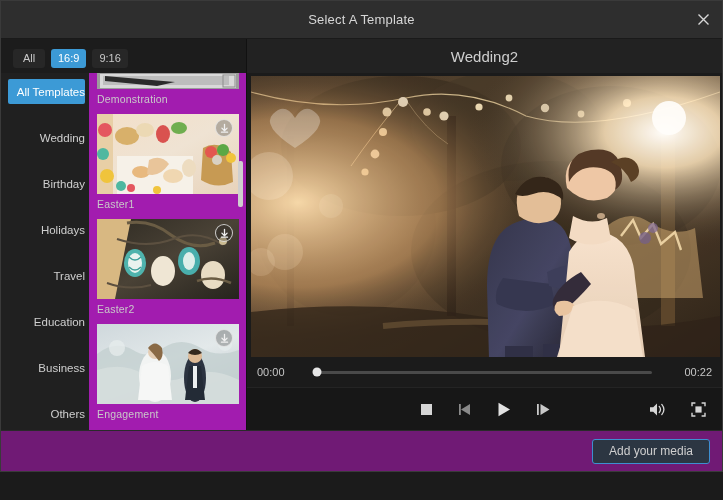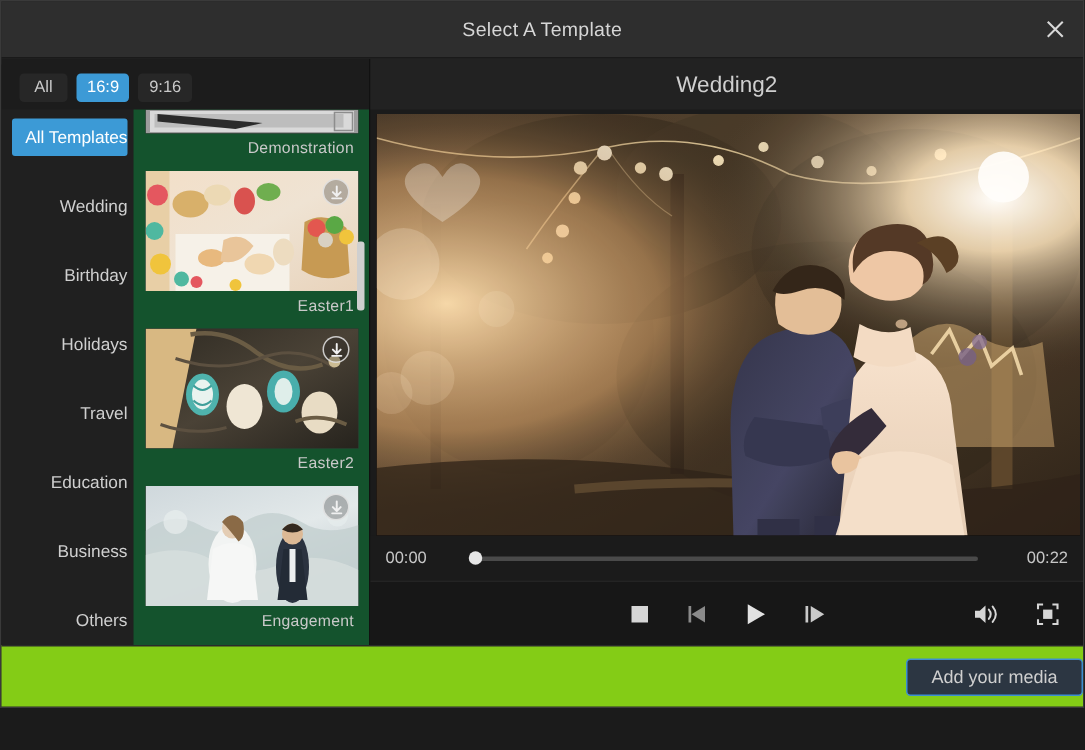--- a/index.html
+++ b/index.html
@@ -79,25 +79,24 @@
     color: #cfcfcf; font-size: 11.5px;
     cursor: pointer;
     margin: 0 4px 3px 4px;
     border-radius: 2px;
   }
   .cat.active { background: #3c9ad6; color: #ffffff; }
 
   
   .thumbs {
     flex: 1 1 auto;
-    background: #14532d;
+    background: #a21caf;
     position: relative;
     overflow: hidden;
     padding: 0 10px 0 8px;
-    text-align: right;
   }
   .thumb-item { margin-bottom: 9px; }
   .thumb-img {
     width: 142px; height: 80px;
     position: relative;
     overflow: hidden;
     background: #333;
   }
   .thumb-item.first .thumb-img { height: 16px; }
   .thumb-label {
@@ -178,24 +177,24 @@
     position: absolute; right: 14px;
     display: flex; align-items: center; gap: 21px;
   }
   .ctrl { cursor: pointer; display: flex; align-items: center; justify-content: center;
           width: 20px; height: 20px; }
   .ctrl svg { display: block; }
 
   
   .footer {
     height: 41px; flex: 0 0 41px;
-    background: #84cc16;
+    background: #701a75;
     border-top: 1px solid #2a2a2a;
     display: flex; align-items: center; justify-content: flex-end;
-    padding-right: 0;
+    padding-right: 12px;
   }
   .primary-btn {
     height: 25px; padding: 0 16px;
     background: #2c3642;
     border: 1px solid #3d8fd0;
     border-radius: 3px;
     color: #cfcfcf; font-size: 12px;
     display: flex; align-items: center; justify-content: center;
     cursor: pointer;
   }

